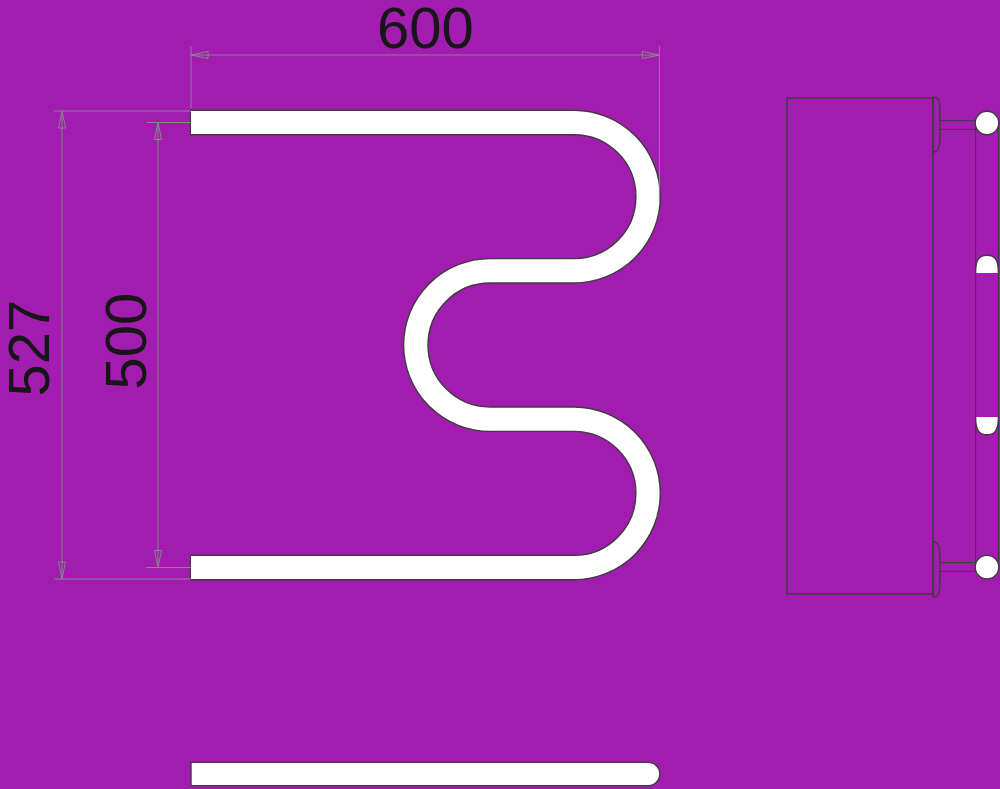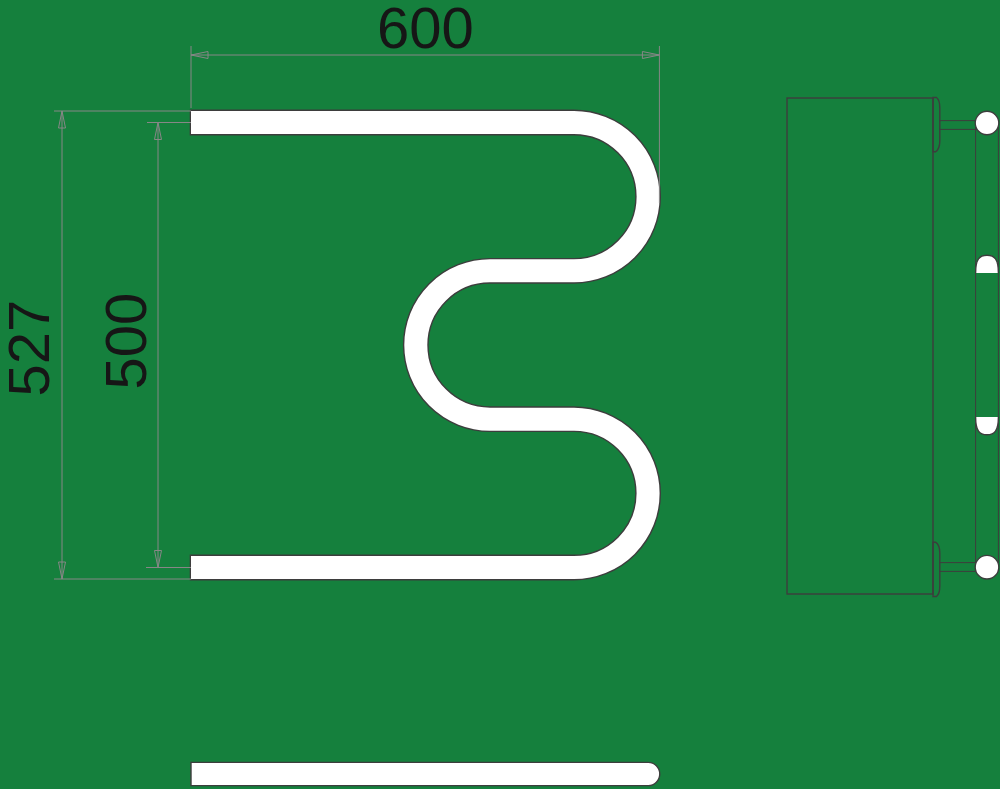--- a/index.html
+++ b/index.html
@@ -7,21 +7,21 @@
     padding: 0;
     background: #ffffff;
     width: 1000px;
     height: 789px;
     overflow: hidden;
   }
   .canvas {
     position: relative;
     width: 1000px;
     height: 789px;
-    background: #15803d;
+    background: #a21caf;
   }
   svg { display: block; }
   .tube-under { fill: none; stroke-width: 25.8; }
   .tube-over  { fill: none; stroke: #ffffff; stroke-width: 23; }
   .thin       { fill: none; stroke-width: 1.4; }
   .dimline    { fill: none; stroke-width: 1; }
   .arrow      { fill: none; stroke-width: 1; }
   .dim-label  {
     font-family: "Liberation Sans", sans-serif;
     font-size: 58px;

